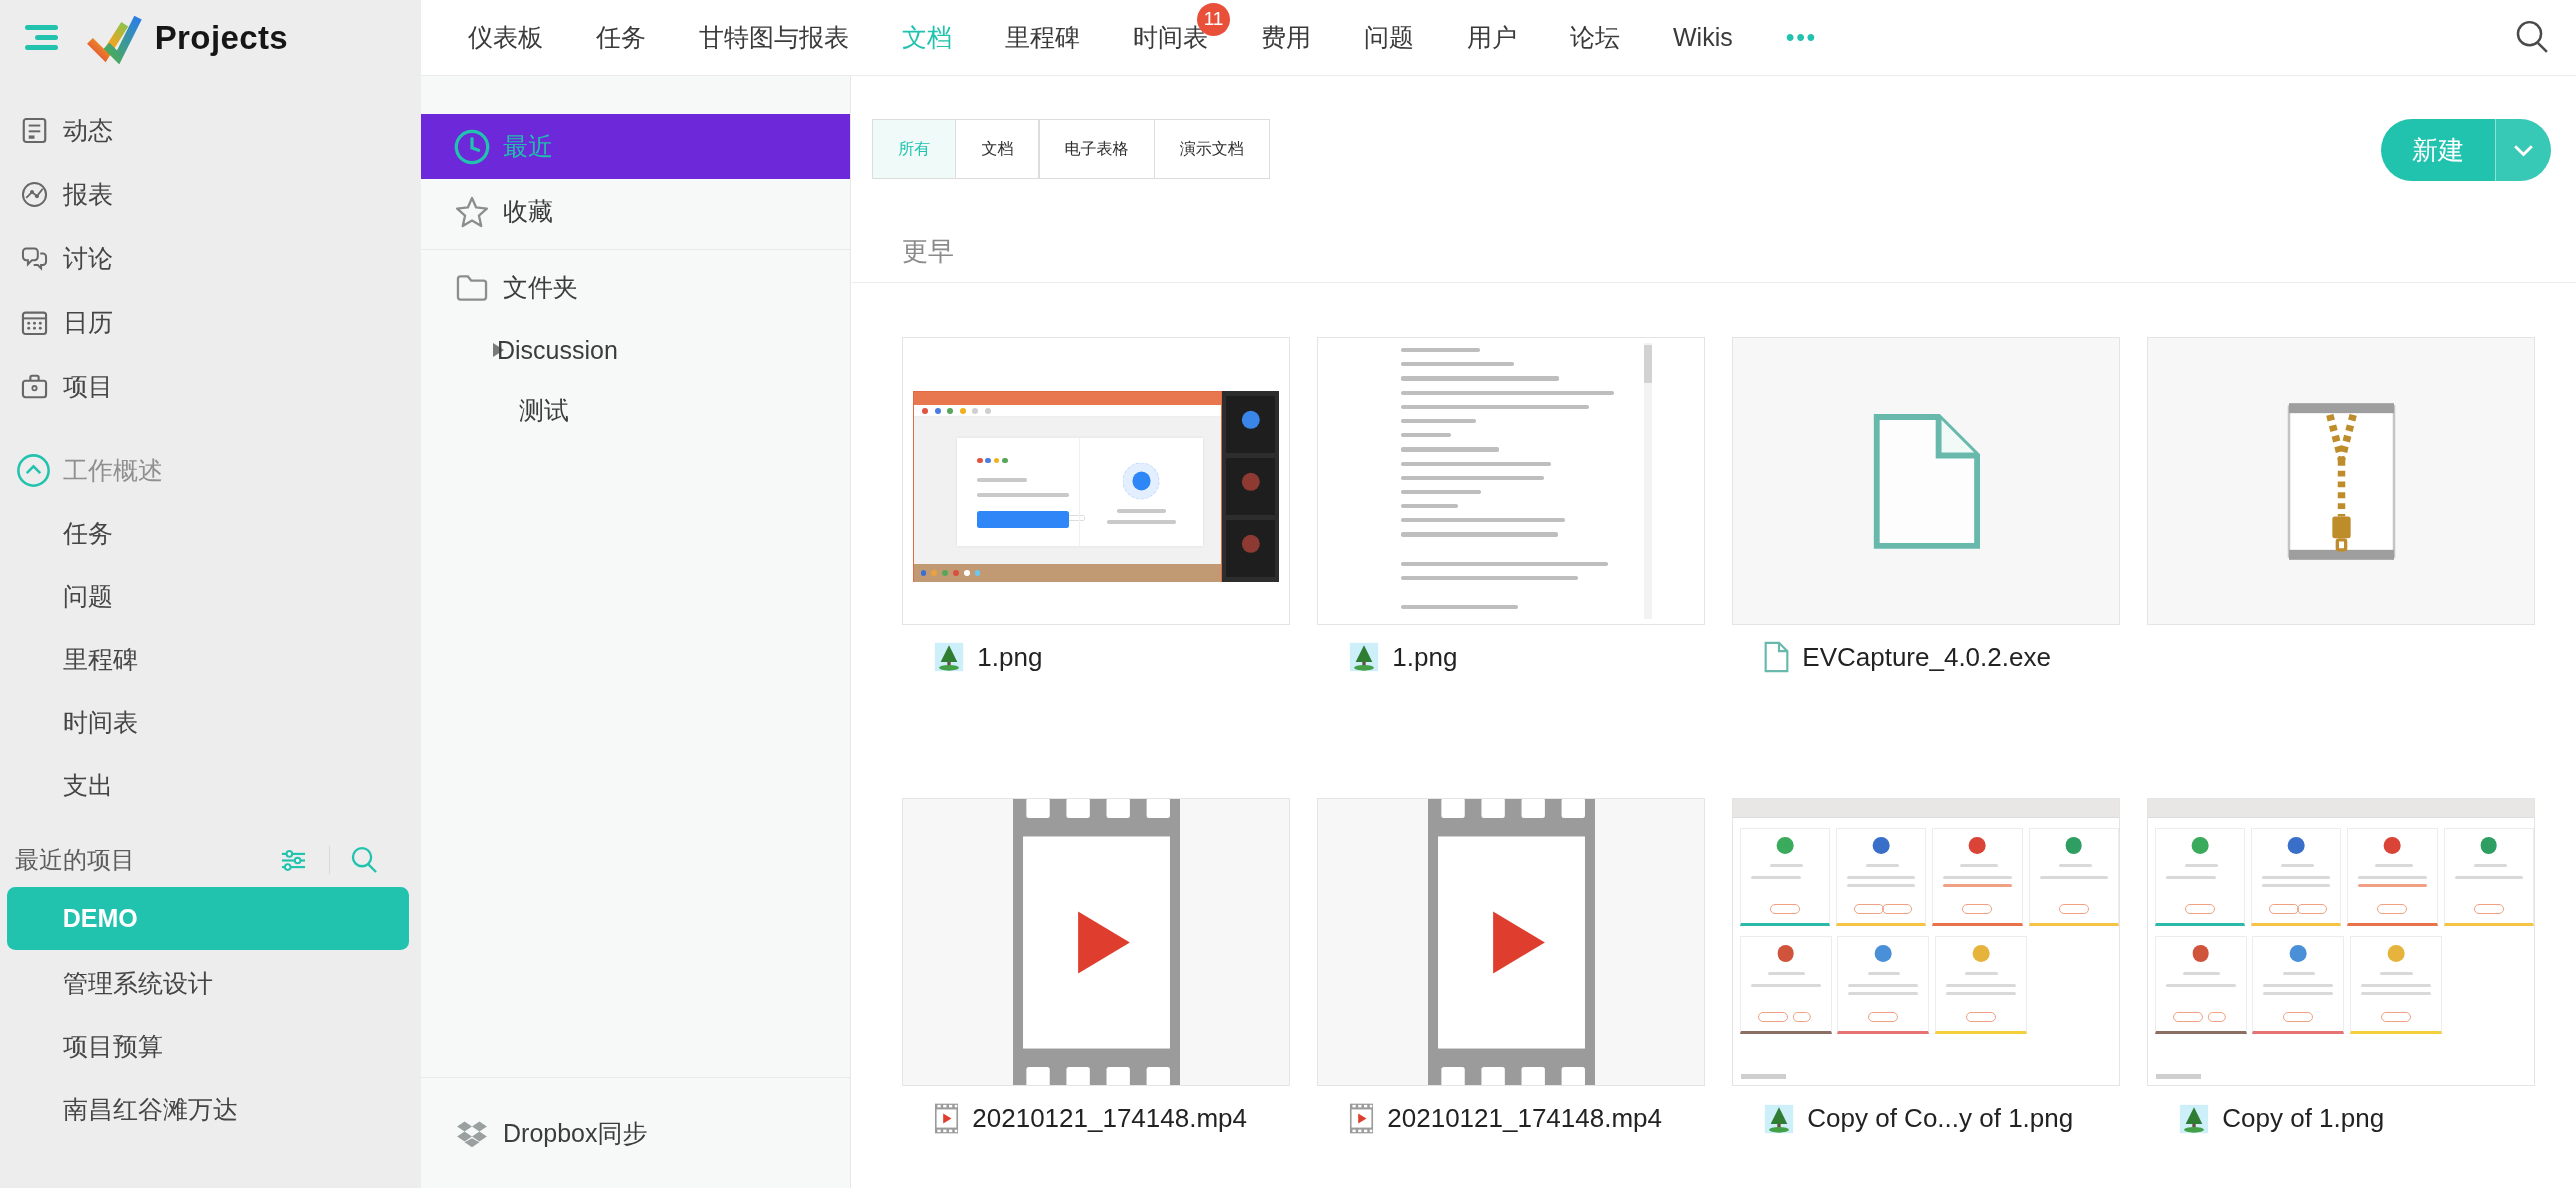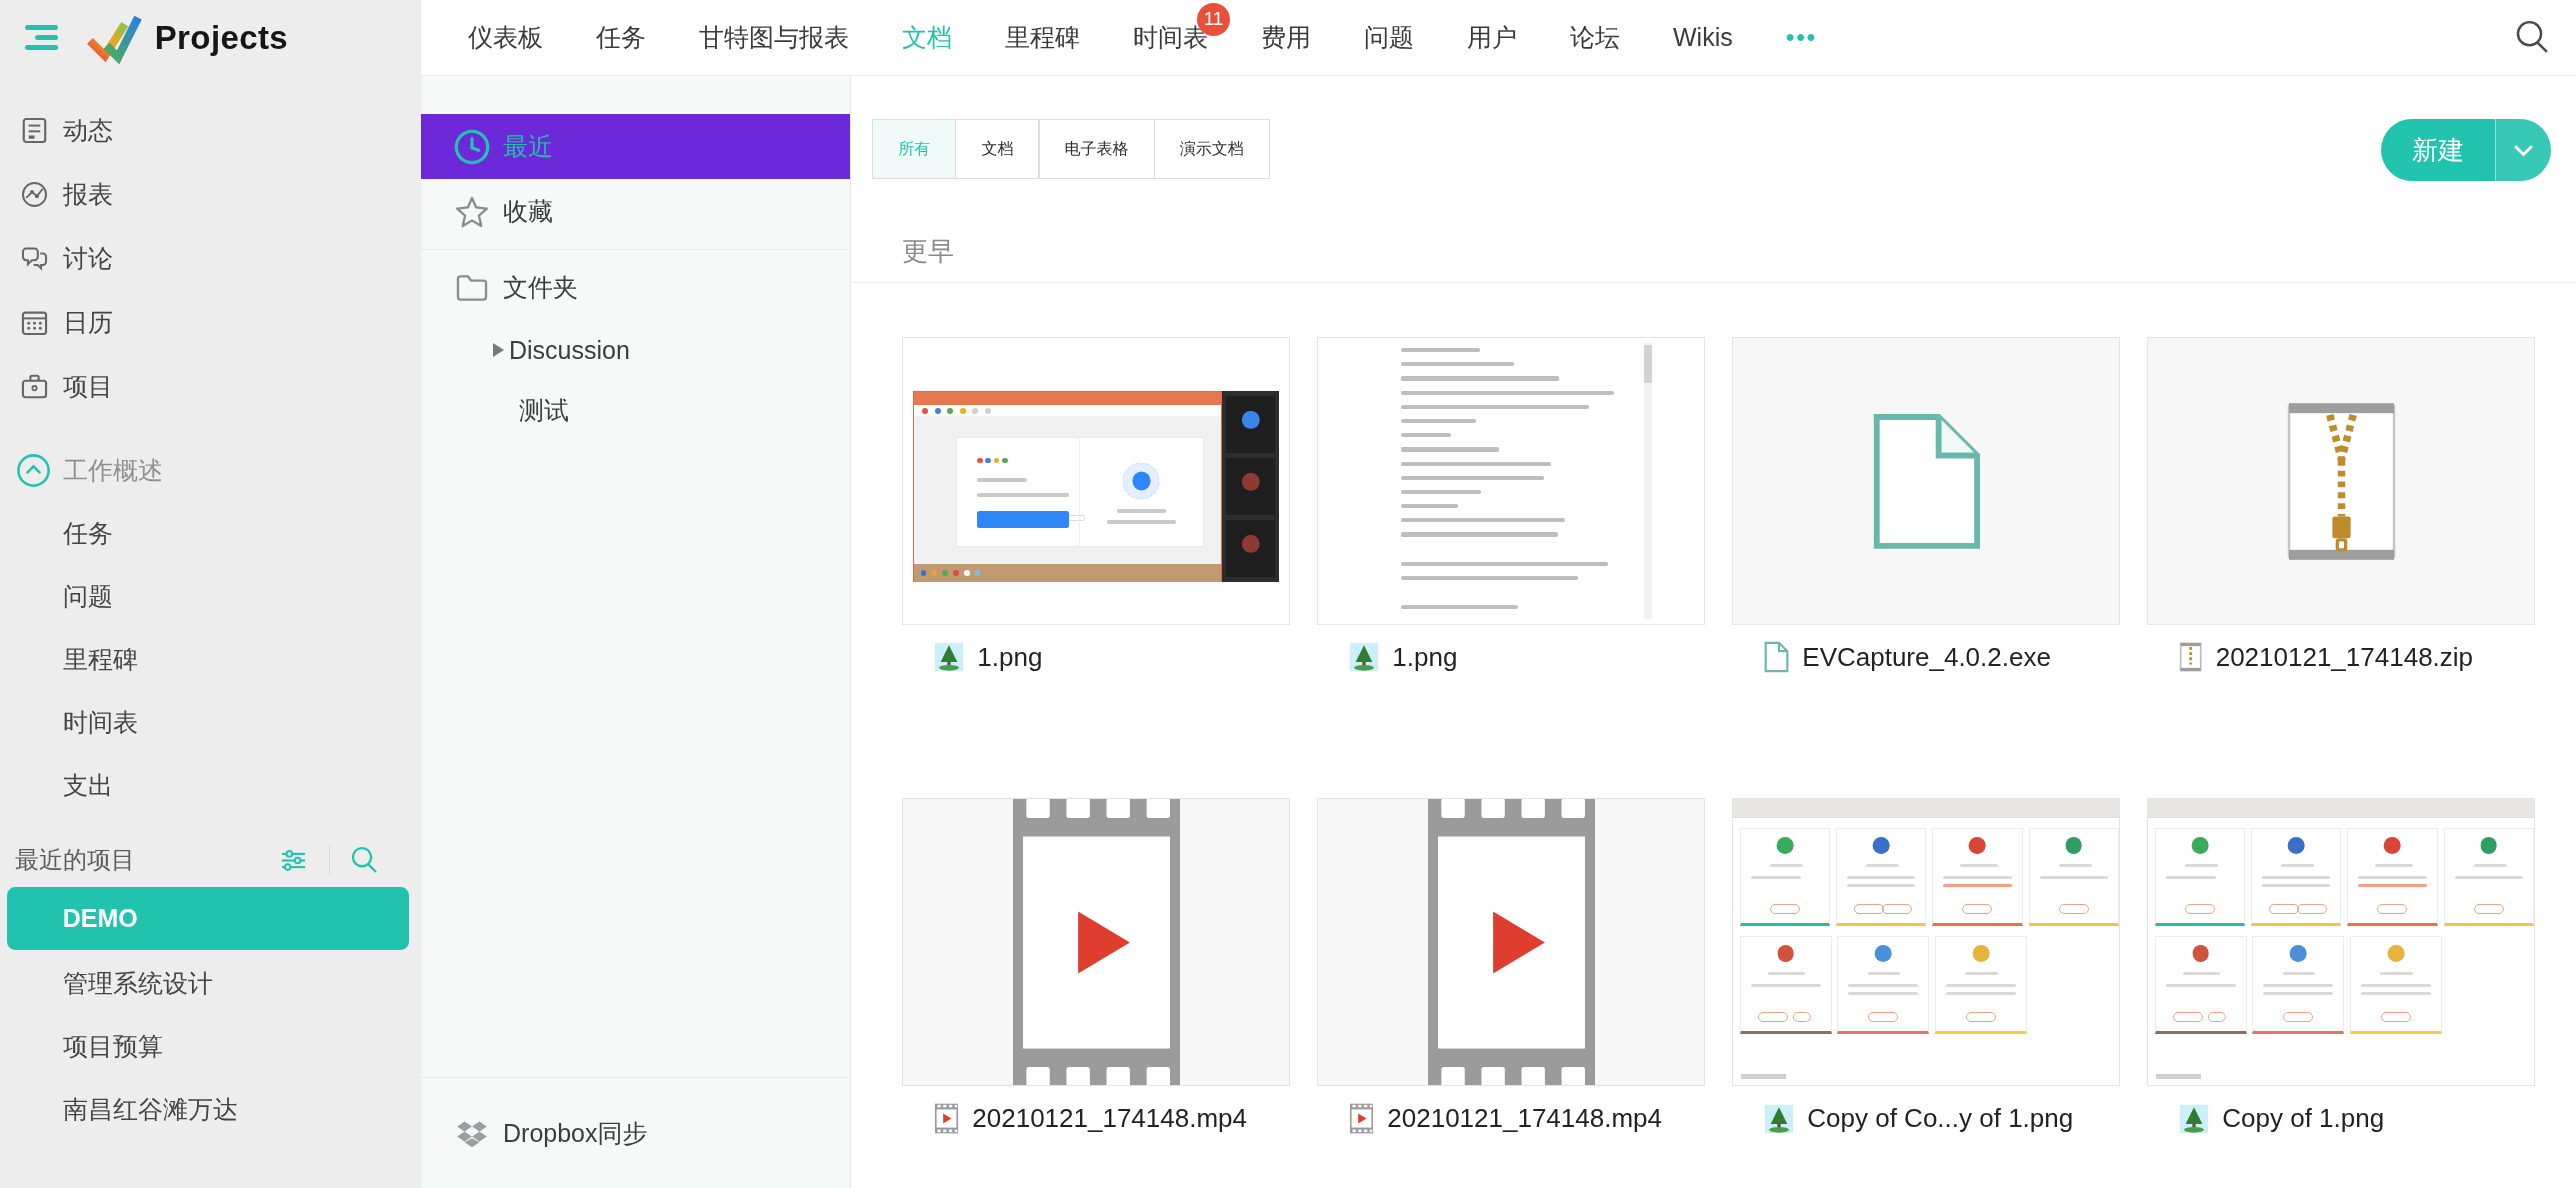--- a/index.html
+++ b/index.html
@@ -49,21 +49,21 @@
                 border-right:0.8px solid #e7e7e7; }
   .dp-row { position:relative; height:65px; display:flex; align-items:center; cursor:pointer; }
   .dp-row .dp-icon { position:absolute; left:32px; width:38px; height:38px; }
   .dp-row .dp-label { position:absolute; left:82px; font-size:25px; color:#3c3c3c; }
   .dp-row.active { background:#6d28d9; }
   .dp-row.active .dp-label { color:#1fbfab; }
   .dp-divider { border-top:0.8px solid #e9e9e9; margin:5px 0; }
   .dp-child { position:relative; height:60px; display:flex; align-items:center; cursor:pointer; }
   .dp-child .tri { position:absolute; left:72px; width:0; height:0; border-left:11px solid #7a7a7a;
                    border-top:7.5px solid transparent; border-bottom:7.5px solid transparent; }
-  .dp-child .dp-label { position:absolute; left:88px; font-size:25px; color:#3c3c3c; }
+  .dp-child .dp-label { position:absolute; left:76px; font-size:25px; color:#3c3c3c; }
   .dp-foot { position:absolute; left:0; right:0; bottom:0; height:112px; border-top:0.8px solid #e9e9e9; }
   .dp-foot .dp-row { height:100%; }
 
   
   .content { position:absolute; top:76px; left:852px; right:0; bottom:0; background:#fff; }
   .toolbar-row { position:absolute; top:43px; left:21px; right:25px; display:flex;
                  justify-content:space-between; align-items:flex-start; }
   .filter-tabs { display:flex; }
   .ftab { height:60px; display:flex; align-items:center; padding:0 25px; font-size:16px; color:#2d2d2d;
           background:#fff; border:0.8px solid #dcdcdc; margin-left:-0.8px; cursor:pointer; }
@@ -471,29 +471,20 @@
               <rect x="12" y="10" width="126" height="180" fill="#fff" stroke="#c4c4c4" stroke-width="3"></rect>
               <rect x="12" y="6" width="126" height="12" fill="#9e9e9e"></rect>
               <rect x="12" y="182" width="126" height="12" fill="#9e9e9e"></rect>
               <path d="M61 20 L75 74" stroke="#bf8c2c" stroke-width="9" stroke-dasharray="7 6"></path>
               <path d="M89 20 L75 74" stroke="#bf8c2c" stroke-width="9" stroke-dasharray="7 6"></path>
               <path d="M75 74 V142" stroke="#bf8c2c" stroke-width="9" stroke-dasharray="7 6"></path>
               <rect x="64" y="142" width="22" height="26" rx="3" fill="#bf8c2c"></rect>
               <rect x="70" y="170" width="10" height="12" rx="2" fill="none" stroke="#bf8c2c" stroke-width="4"></rect>
             </svg>
           </div>
-          <div class="caption">
-            <svg class="cap-icon" width="23.4" height="32" viewBox="0 0 28 38">
-              <rect x="2" y="3" width="24" height="32" fill="#fff" stroke="#bdbdbd" stroke-width="2"></rect>
-              <rect x="2" y="2" width="24" height="4" fill="#9e9e9e"></rect>
-              <rect x="2" y="32" width="24" height="4" fill="#9e9e9e"></rect>
-              <path d="M14 7 V28" stroke="#bf8c2c" stroke-width="3.4" stroke-dasharray="3.4 2.8"></path>
-            </svg>
-            <span class="cap-name">20210121_174148.zip</span>
-          </div>
         </div>
       </div>
 
       <div class="file-row">
 
         <div class="file-cell">
           <div class="card gray" style="display:flex;align-items:center;justify-content:center;">
             <svg width="167" height="359" viewBox="0 0 200 430">
               <rect x="0" y="15" width="200" height="400" fill="#9b9b9b"></rect>
               <rect x="12" y="88" width="176" height="254" fill="#fff"></rect>

